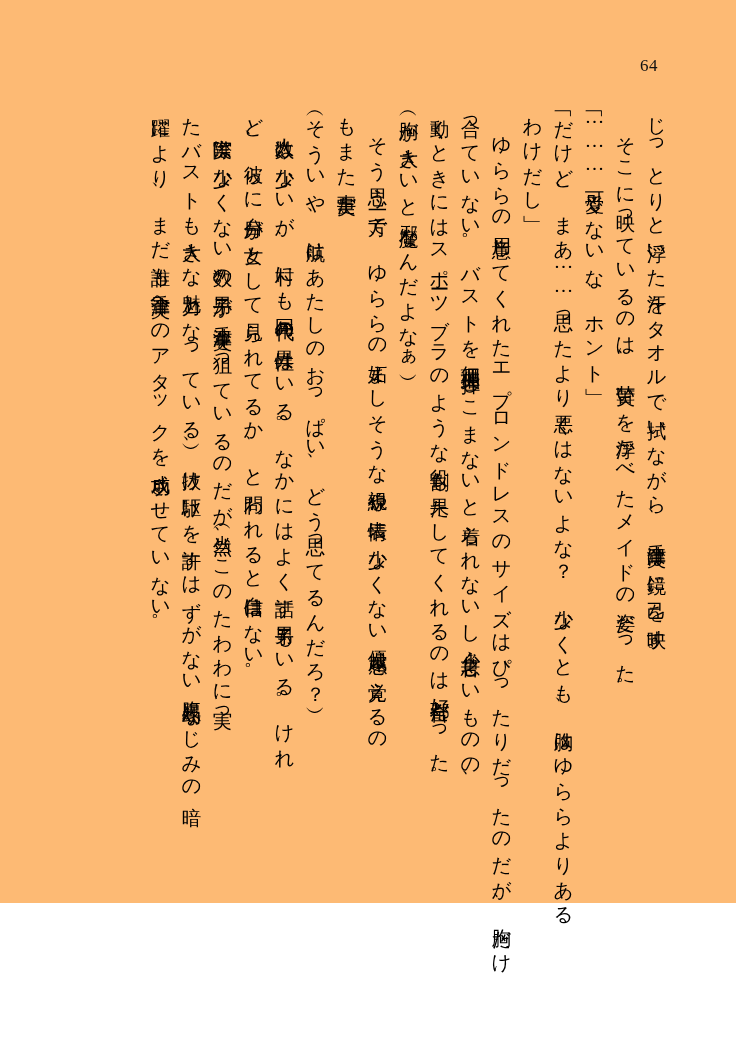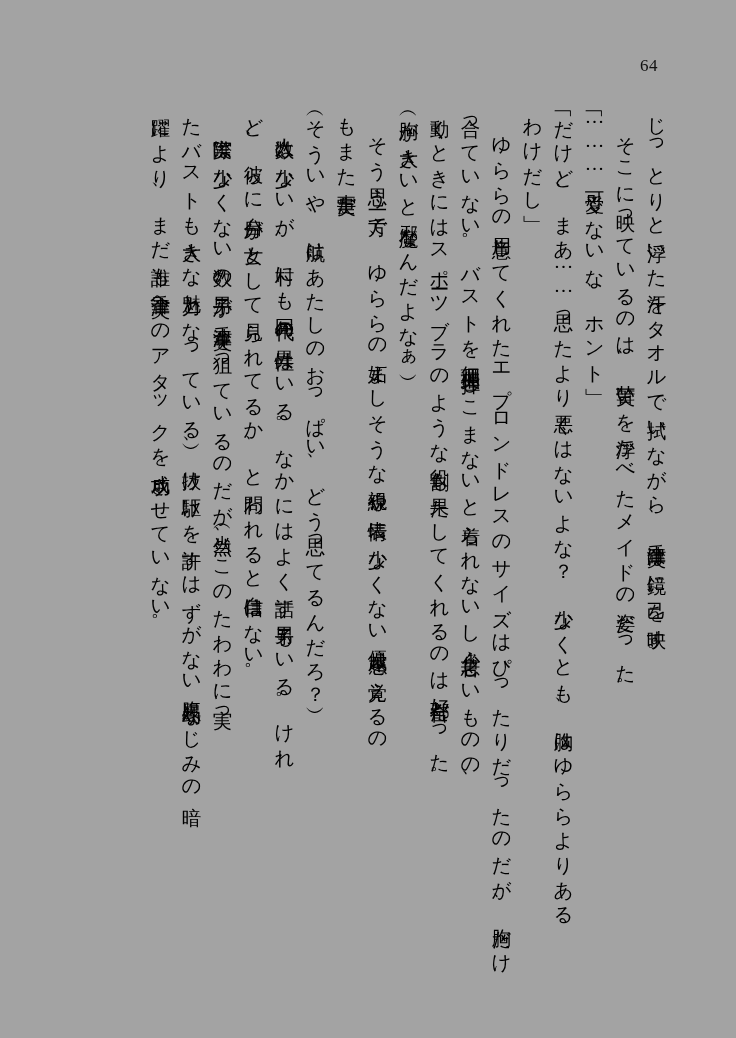--- a/index.html
+++ b/index.html
@@ -10,22 +10,22 @@
   body {
     width: 736px;
     height: 1038px;
     font-family: "Liberation Serif", "DejaVu Serif", serif;
     color: #000000;
     overflow: hidden;
   }
   .page {
     position: relative;
     width: 736px;
-    height: 1038px;
-    background: #a3a3a3;
+    height: 903px;
+    background: #fdba74;
   }
   .page-number {
     position: absolute;
     top: 56px;
     right: 78px;
     font-size: 17px;
     letter-spacing: 0.5px;
     font-family: "Liberation Serif", "DejaVu Serif", serif;
     color: #111;
   }

